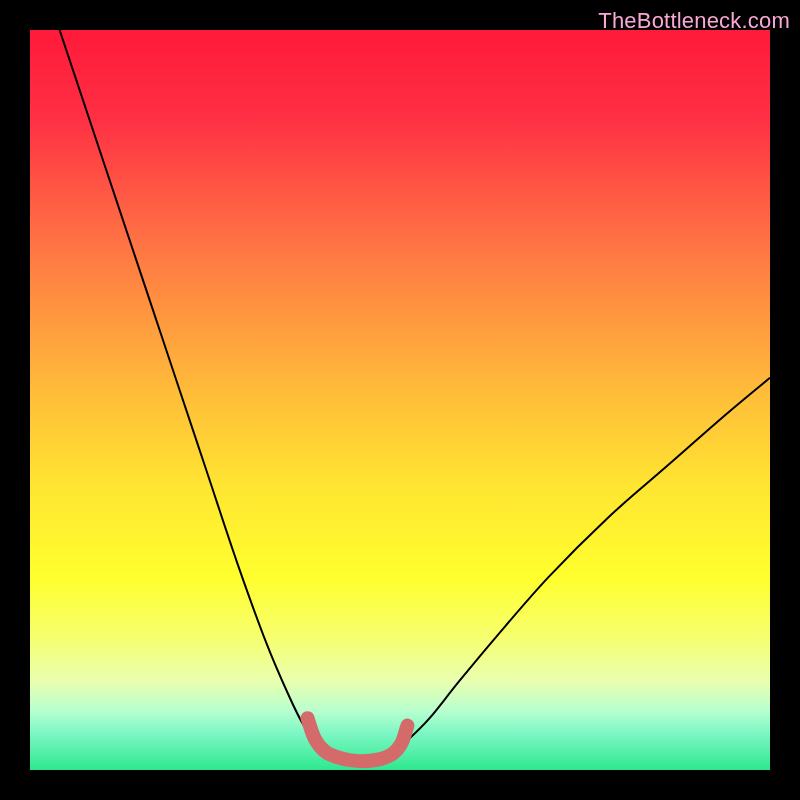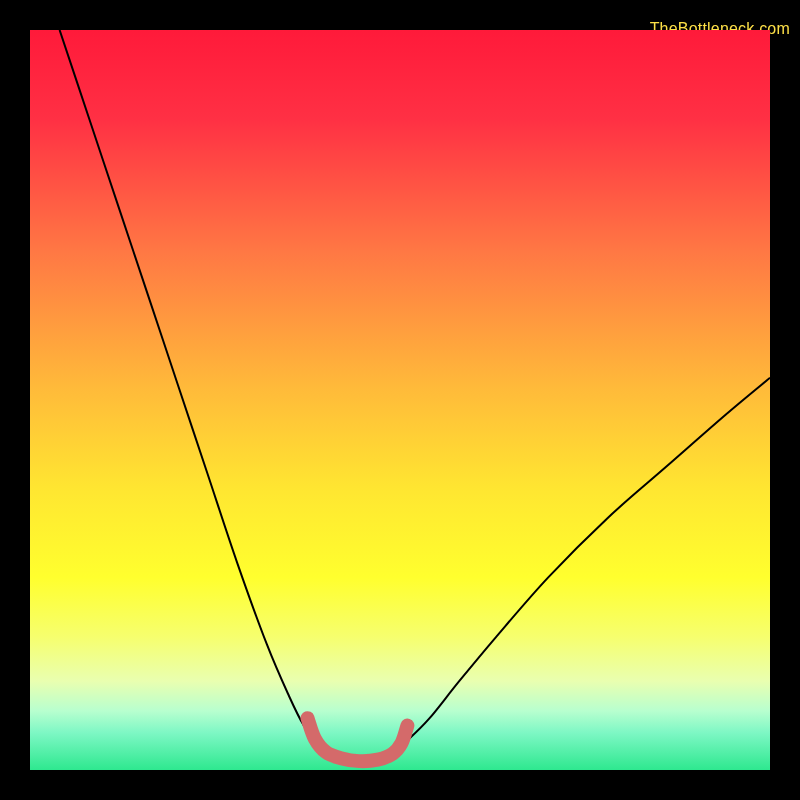--- a/index.html
+++ b/index.html
@@ -27,24 +27,24 @@
   }
   .gradient-bg {
     position: absolute;
     left: 0;
     top: 0;
     width: 100%;
     height: 100%;
   }
   .watermark {
     position: absolute;
-    top: 20px;
+    top: 8px;
     right: 10px;
-    color: #fde047;
-    font-size: 16px;
+    color: #f9a8d4;
+    font-size: 22px;
     font-weight: 500;
     letter-spacing: 0.2px;
     user-select: none;
   }
   svg.curve-layer {
     position: absolute;
     left: 0;
     top: 0;
     width: 100%;
     height: 100%;

